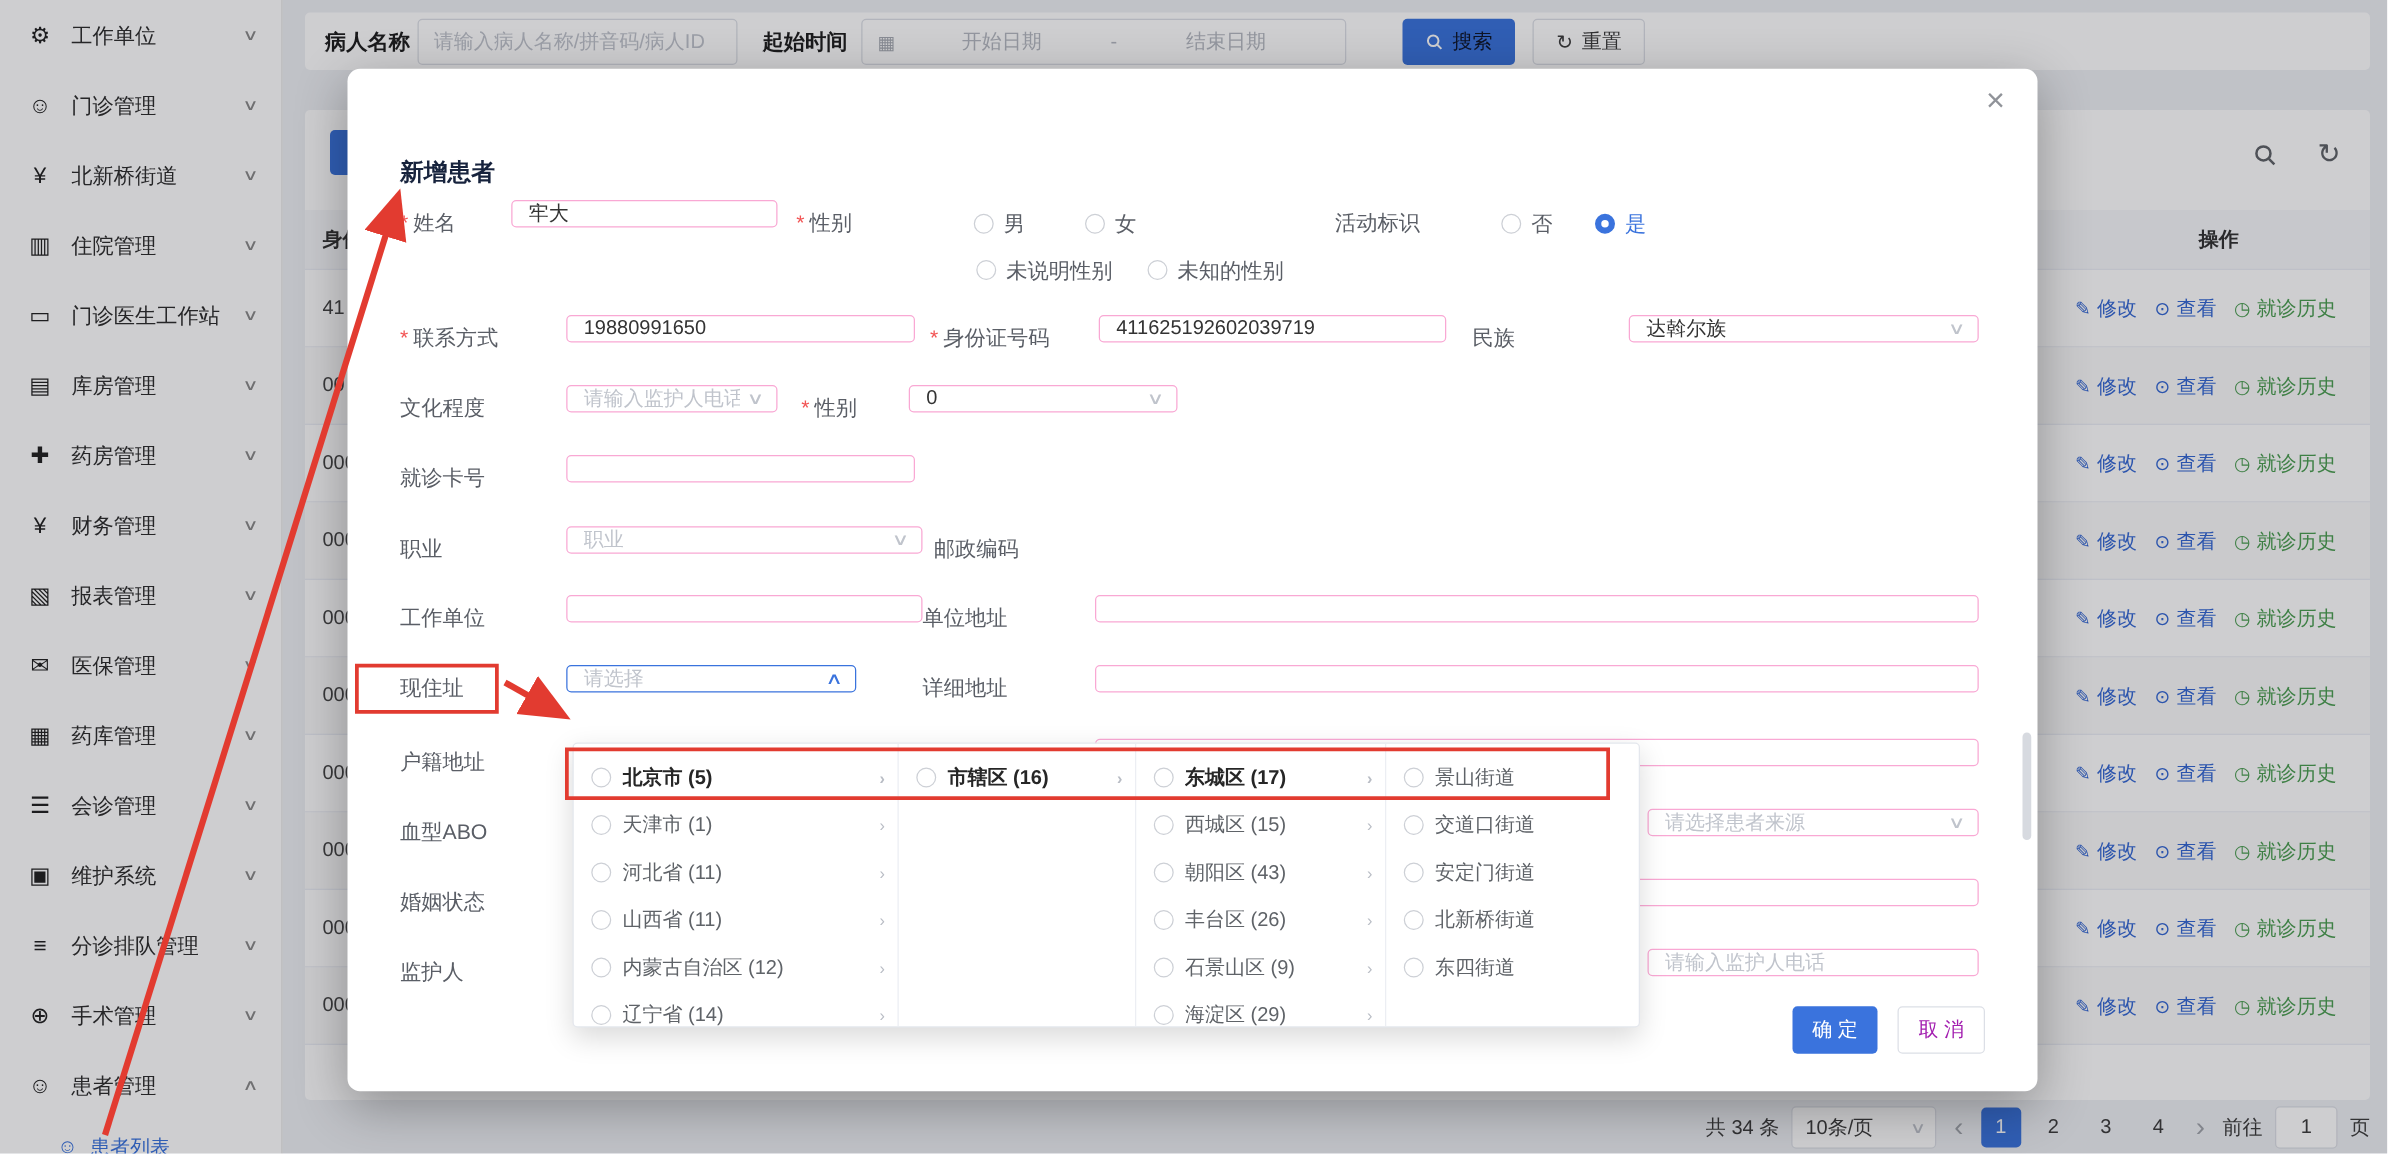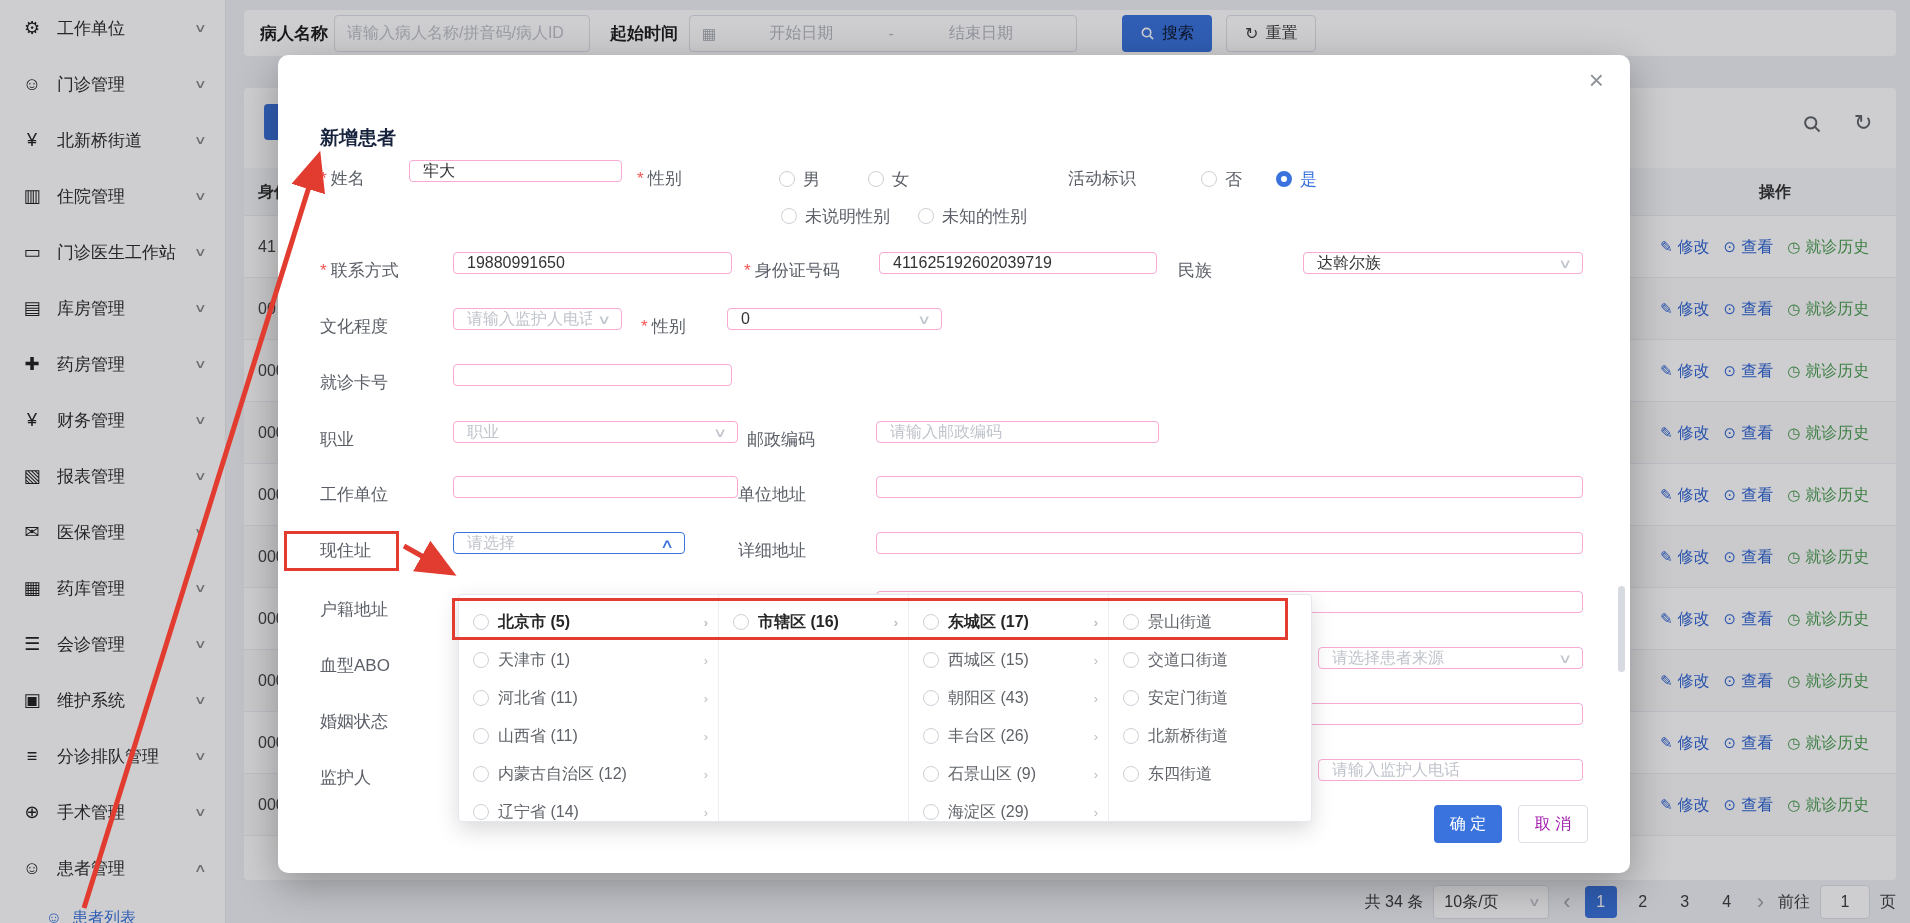--- a/index.html
+++ b/index.html
@@ -464,23 +464,20 @@
 
     <div class="lbl" style="left:42px;top:317px"><span>就诊卡号</span></div>
     <div class="inp" style="left:175px;top:309px;width:279px"></div>
 
     <div class="lbl" style="left:42px;top:374px"><span>职业</span></div>
     <div class="inp sel" style="left:175px;top:366px;width:285px">
         <span class="ph">职业</span>
         <span class="chev">∨</span>
       </div>
     <div class="lbl" style="left:469px;top:374px"><span>邮政编码</span></div>
-    <div class="inp" style="left:598px;top:366px;width:283px">
-        <span class="ph">请输入邮政编码</span>
-      </div>
 
     <div class="lbl" style="left:42px;top:429px"><span>工作单位</span></div>
     <div class="inp" style="left:175px;top:421px;width:285px"></div>
     <div class="lbl" style="left:460px;top:429px"><span>单位地址</span></div>
     <div class="inp" style="left:598px;top:421px;width:707px"></div>
 
     <div class="lbl" style="left:42px;top:485px"><span>现住址</span></div>
     <div class="inp sel open" style="left:175px;top:477px;width:232px">
         <span class="ph">请选择</span>
         <span class="chev">∧</span>

